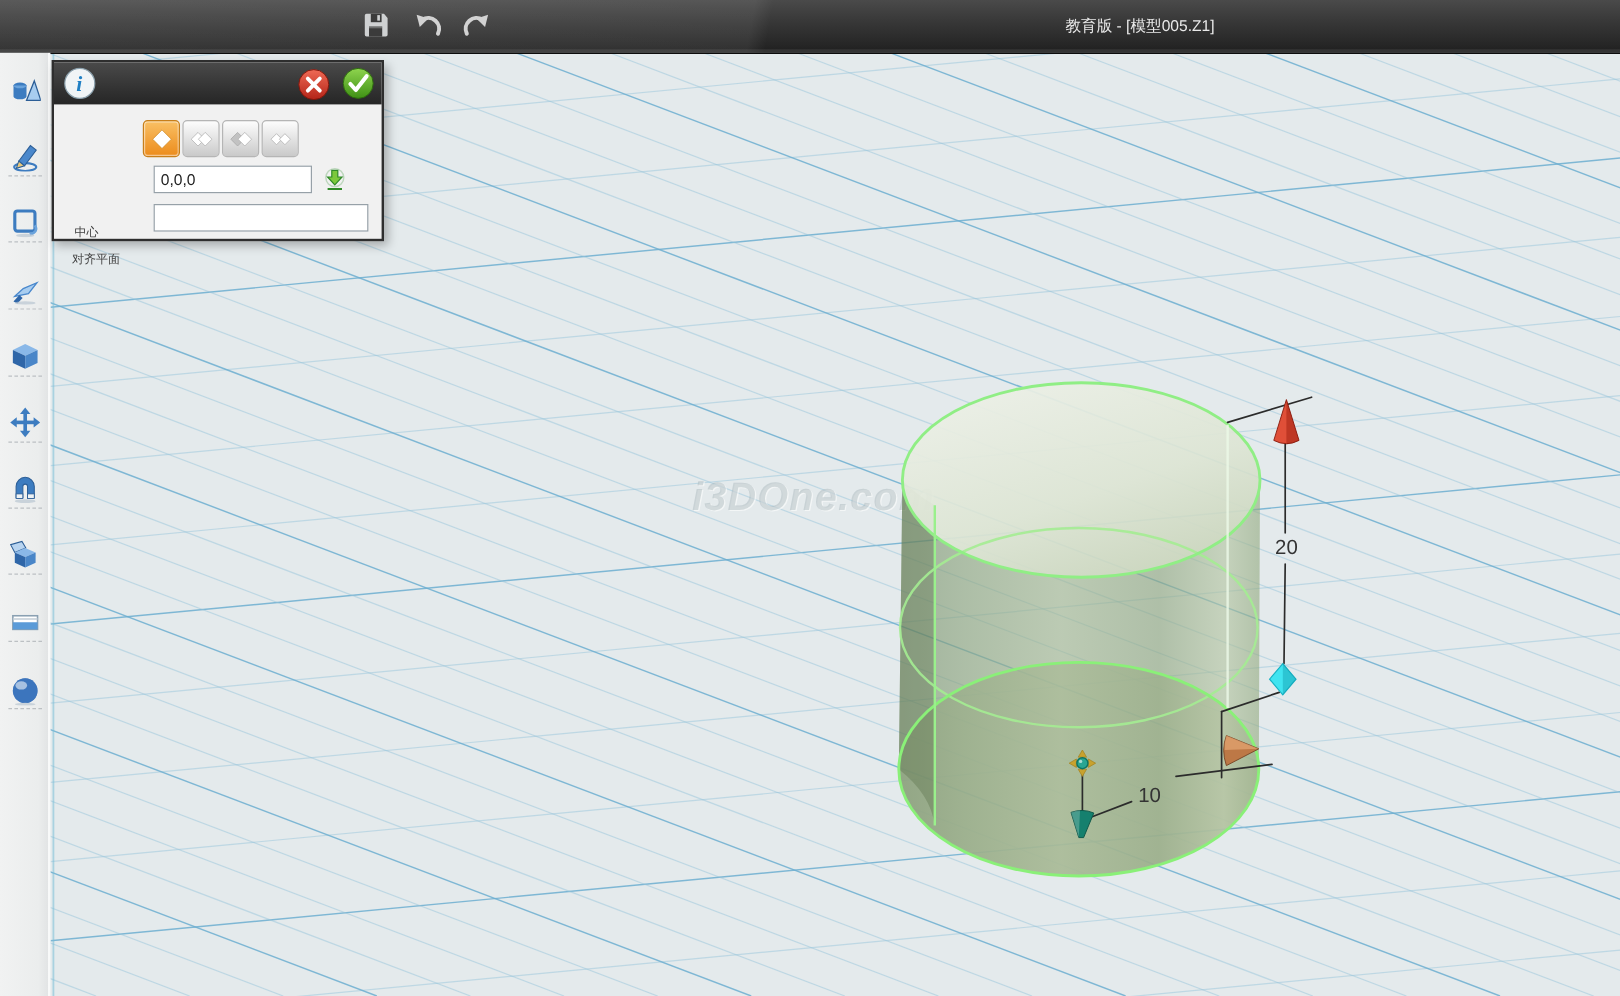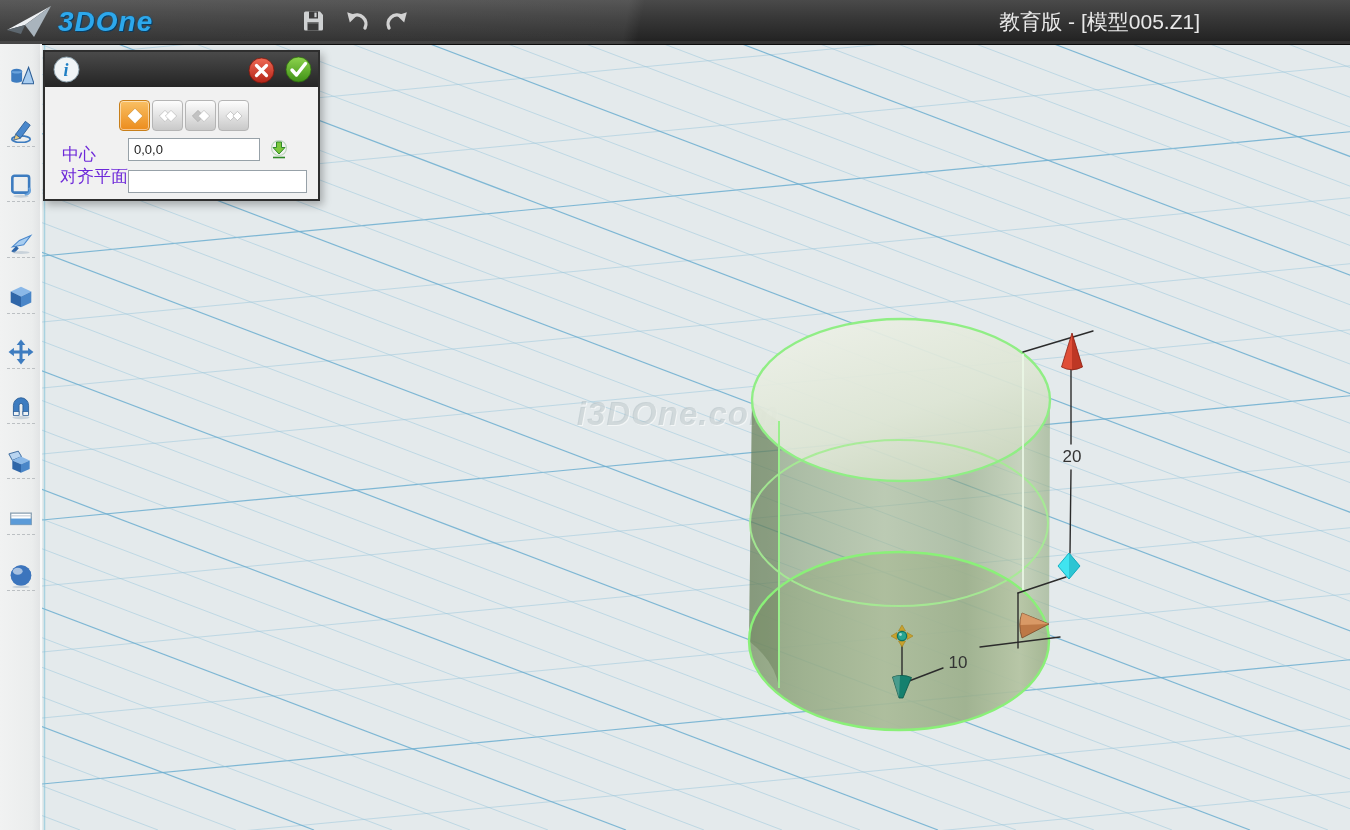--- a/index.html
+++ b/index.html
@@ -13,21 +13,21 @@
     border-bottom:1px solid #0c0c0c; box-shadow:inset 0 -3px 0 rgba(70,70,70,.55);}
   .titlebar .swoosh{position:absolute;left:0;top:0;width:760px;height:44px;
     background:linear-gradient(100deg,rgba(255,255,255,.09) 0%,rgba(255,255,255,.07) 82%,rgba(255,255,255,0) 84%);
     pointer-events:none;}
   .logo{position:absolute;left:6px;top:1px;height:42px;display:flex;align-items:center;gap:6px;}
   .logo-text{font-size:28px;font-weight:bold;font-style:italic;color:#2da8ec;
     letter-spacing:1px;text-shadow:1px 1px 0 #0a3c60,0 0 2px #0d5a8c;}
   .tb-btn{position:absolute;top:5px;width:30px;height:32px;display:flex;align-items:center;justify-content:center;
     cursor:pointer;border-radius:3px;}
   .title-text{position:absolute;left:700px;top:0;width:500px;height:44px;line-height:44px;
-    text-align:right;color:#e9e9e9;font-size:21px;}
+    text-align:center;color:#e9e9e9;font-size:13px;}
 
   
   .sidebar{position:absolute;left:0;top:44px;width:42px;height:786px;
     background:linear-gradient(90deg,#f1f2f2,#ebeded 80%,#e2e4e5);
     border-right:2px solid #f8f9f9;box-sizing:border-box;}
   .tool{position:absolute;left:8px;width:26px;height:26px;cursor:pointer;}
   .sep{position:absolute;left:7px;width:28px;border-top:1px dashed #bcc0c3;}
 
   
   .canvas{position:absolute;left:42px;top:44px;width:1308px;height:786px;background:#e4eaec;}
@@ -43,21 +43,21 @@
     box-shadow:3px 4px 8px rgba(0,0,0,.28);}
   .dlg-header{position:absolute;left:0;top:0;width:100%;height:35px;
     background:linear-gradient(#4a4a4a,#303030 70%,#262626);}
   .icon-btn{position:absolute;width:27px;height:27px;cursor:pointer;border-radius:50%;}
   .dlg-body{position:absolute;left:0;top:35px;width:100%;height:116px;}
   .bool-row{position:absolute;left:74px;top:13px;display:flex;gap:2px;}
   .bool-btn{width:31px;height:31px;border-radius:4px;display:flex;align-items:center;justify-content:center;
     background:linear-gradient(#fdfdfd,#dedede 60%,#c9c9c9);border:1px solid #b5b5b5;box-sizing:border-box;cursor:pointer;}
   .bool-btn.selected{background:linear-gradient(#f9c065,#f2a33c 55%,#ec8c1d);border:1px solid #c87f1a;
     box-shadow:inset 0 0 0 1px rgba(255,255,255,.5);}
-  .lbl{position:absolute;font-size:17px;color:#6d28d9;}
+  .lbl{position:absolute;font-size:10px;color:#404040;margin-top:44px;}
   .inp{position:absolute;height:23px;border:1px solid #97a1a8;background:#fff;font-size:13px;
     color:#222;padding:0 5px;box-sizing:border-box;font-family:"Liberation Sans","DejaVu Sans",sans-serif;}
   .pick{position:absolute;width:20px;height:22px;cursor:pointer;}
 </style>
 </head>
 <body>
 
 <div class="app">
 
   <div class="canvas">
@@ -202,28 +202,20 @@
       </g>
       <g>
         <path d="M899,698 L892.5,677 Q902,673.5 911.5,677.5 L903,698 Z" fill="#15806e" stroke="#0b5748" stroke-width="0.8"></path>
         <path d="M899,698 L892.5,677 Q896,675.5 900,675.5 Z" fill="rgba(255,255,255,.22)"></path>
       </g>
     </svg>
   </div>
 
   <div class="titlebar">
     <div class="swoosh"></div>
-    <div class="logo">
-      <svg width="46" height="38" viewBox="0 0 46 38">
-        <polygon points="1,27 45,3 19,22" fill="#eef1f4"></polygon>
-        <polygon points="19,22 45,3 28,34" fill="#a9b4bd"></polygon>
-        <polygon points="1,27 19,22 15,31" fill="#5d676f"></polygon>
-      </svg>
-      <span class="logo-text">3DOne</span>
-    </div>
 
     <div class="tb-btn" style="left:298px;">
       <svg width="24" height="24" viewBox="0 0 24 24">
         <path d="M3,4 a1.5,1.5 0 0 1 1.5,-1.5 H19 L22,6 V20 a1.5,1.5 0 0 1 -1.5,1.5 H4.5 A1.5,1.5 0 0 1 3,20 Z" fill="#cfd1d2"></path>
         <rect x="8" y="2.5" width="9" height="7" fill="#3b3b3b"></rect>
         <rect x="13.4" y="3.6" width="2.2" height="4.6" fill="#cfd1d2"></rect>
         <rect x="6.5" y="13" width="11" height="8.5" fill="#3b3b3b"></rect>
         <rect x="6.5" y="13" width="11" height="1.6" fill="#cfd1d2" opacity=".35"></rect>
       </svg>
     </div>

